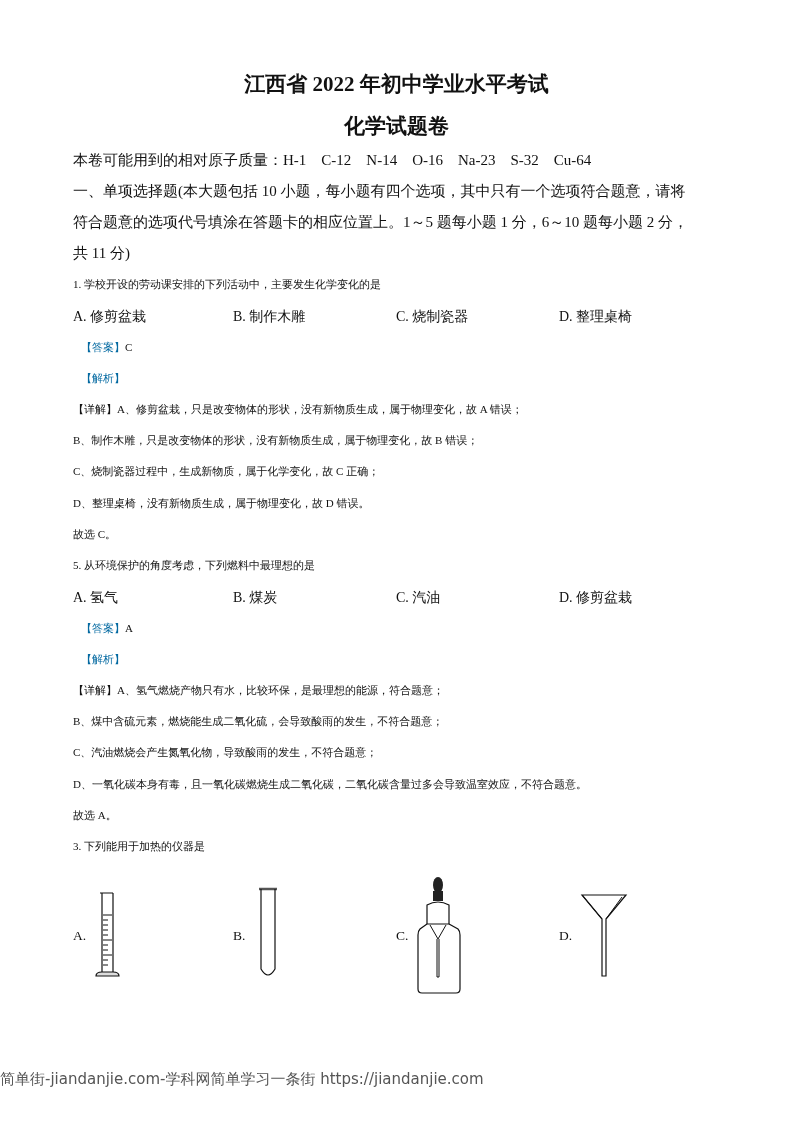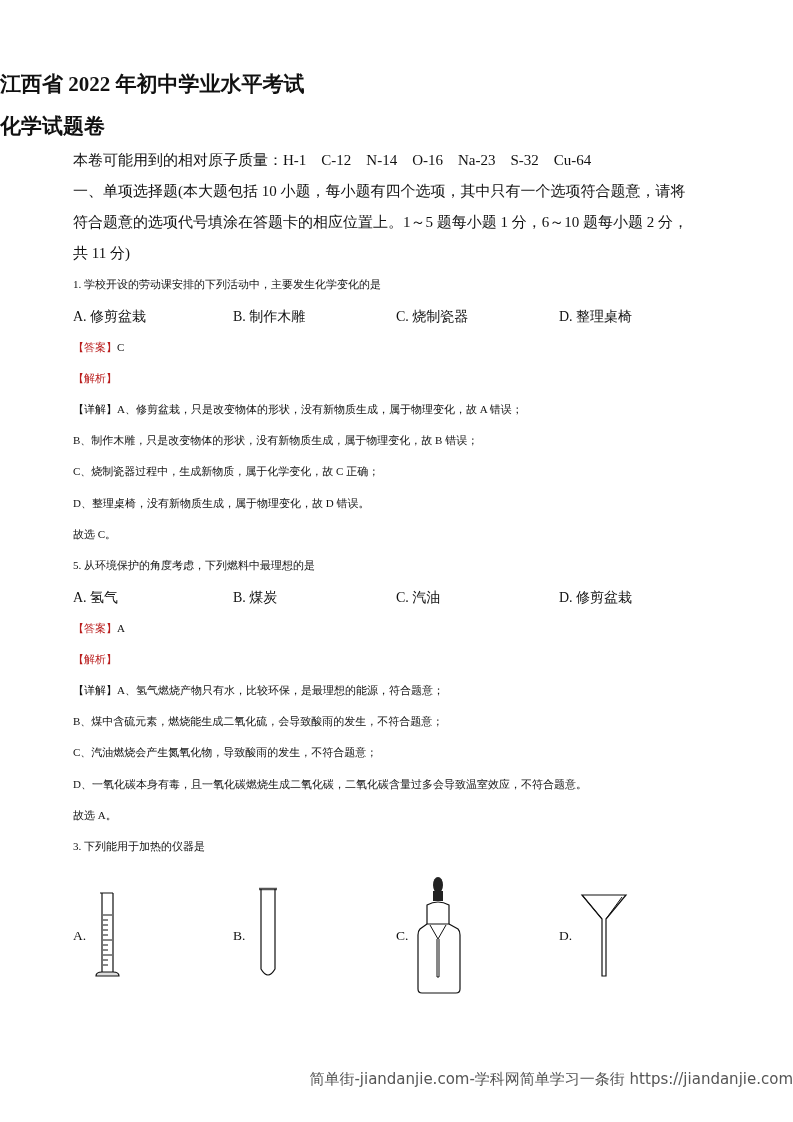--- a/index.html
+++ b/index.html
@@ -1,23 +1,23 @@
 <!DOCTYPE html>
 <html><head>
 <meta charset="utf-8">
 <style>
   html, body { margin:0; padding:0; background:#fff; }
   body { width:793px; height:1122px; position:relative; overflow:hidden;
          font-family:"Liberation Serif","DejaVu Serif",serif; color:#111; }
-  .title { position:absolute; left:0; width:793px; text-align:left; font-weight:bold; font-size:21px; }
+  .title { position:absolute; left:0; width:793px; text-align:center; font-weight:bold; font-size:21px; }
   .line { position:absolute; left:73px; font-size:11px; white-space:nowrap; }
   .bold { font-weight:normal; font-size:15px; }
   .opt { position:absolute; font-size:14px; white-space:nowrap; }
-  .tag { color:#b91c1c; }
-  .footer { position:absolute; left:0; width:793px; top:1070px; text-align:right;
+  .tag { color:#0369a1;margin-left:8px; }
+  .footer { position:absolute; left:0; width:793px; top:1070px; text-align:left;
             font-family:"DejaVu Sans",sans-serif; font-size:15px; color:#555; }
   .fig { position:absolute; }
   .figlabel { position:absolute; font-size:13.5px; }
 </style>
 </head>
 <body>
 
 <div class="title" style="top:70px">江西省 2022 年初中学业水平考试</div>
 <div class="title" style="top:112px">化学试题卷</div>
 

